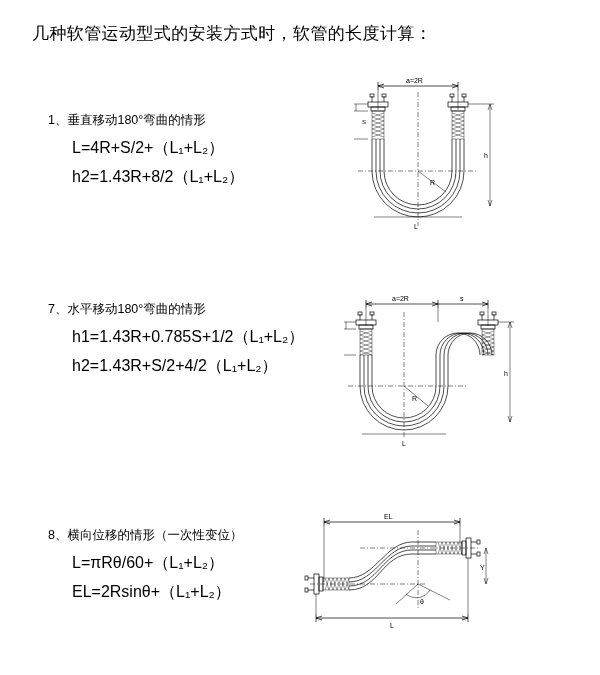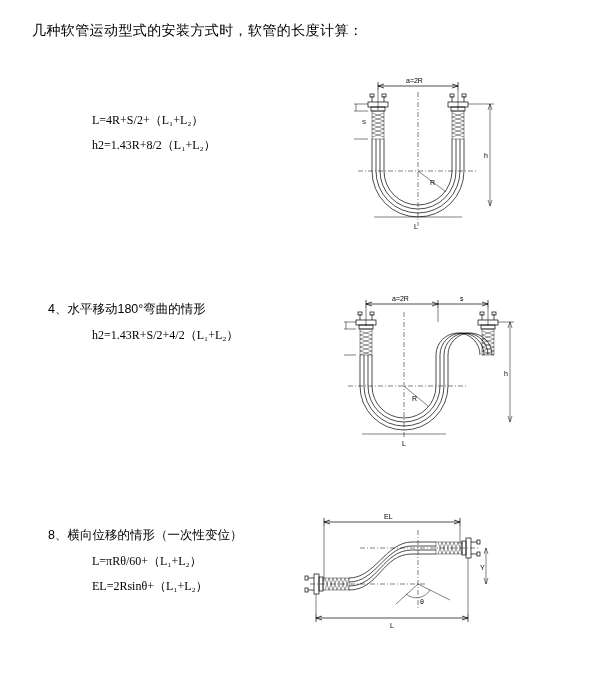--- a/index.html
+++ b/index.html
@@ -17,39 +17,38 @@
   }
   .page {
     position: relative;
     width: 600px;
     height: 675px;
   }
   .heading {
     position: absolute;
     left: 32px;
     top: 22px;
-    font-size: 14px;
+    font-size: 17px;
     letter-spacing: 0.4px;
     white-space: nowrap;
     text-align: center;
   }
   .section {
     position: absolute;
   }
   .sec-title {
     font-size: 12.5px;
     white-space: nowrap;
     margin-bottom: 9px;
   }
   .formula {
-    font-size: 12px;
+    font-size: 16px;
     white-space: nowrap;
-    margin-left: 44px;
+    margin-left: 24px;
     margin-bottom: 8px;
-    font-family: Liberation Serif, serif;
   }
   .fig {
     position: absolute;
   }
   svg { display: block; }
   .ln { stroke: #000; fill: none; }
   .thin { stroke-width: 0.7; }
   .vthin { stroke-width: 0.5; }
   .dash { stroke-dasharray: 5 2 1 2; stroke-width: 0.5; }
   .hatch { stroke-width: 0.4; }
@@ -65,20 +64,21 @@
   }
 </style>
 </head>
 <body>
 
 <div class="page">
 
   <div class="heading">几种软管运动型式的安装方式时，软管的长度计算：</div>
 
   <div class="section" style="left:48px; top:112px;">
+    <div class="sec-title">1、垂直移动180°弯曲的情形</div>
     <div class="formula">L=4R+S/2+（L₁+L₂）</div>
     <div class="formula">h2=1.43R+8/2（L₁+L₂）</div>
   </div>
 
   <div class="fig" style="left:318px; top:66px;">
     <svg width="200" height="200" viewBox="0 0 200 200">
 
       <g class="ln thin">
         <line x1="60" y1="20" x2="140" y2="20"></line>
         <line x1="60" y1="16" x2="60" y2="24"></line>
@@ -177,21 +177,22 @@
 
       <text class="lbl" x="96" y="163">L</text>
       <g class="ln vthin">
         <line x1="56" y1="151" x2="144" y2="151"></line>
       </g>
       <text class="lbl-sm" x="44" y="58">S</text>
     </svg>
   </div>
 
   <div class="section" style="left:48px; top:301px;">
-    <div class="sec-title">4、水平移动180°弯曲的情形</div>
+    <div class="sec-title">7、水平移动180°弯曲的情形</div>
+    <div class="formula">h1=1.43R+0.785S+1/2（L₁+L₂）</div>
     <div class="formula">h2=1.43R+S/2+4/2（L₁+L₂）</div>
   </div>
 
   <div class="fig" style="left:318px; top:288px;">
     <svg width="200" height="185" viewBox="0 0 200 185">
 
       <g class="ln thin">
         <line x1="48" y1="16" x2="120" y2="16"></line>
         <line x1="48" y1="12" x2="48" y2="20"></line>
         <line x1="120" y1="12" x2="120" y2="20"></line>

